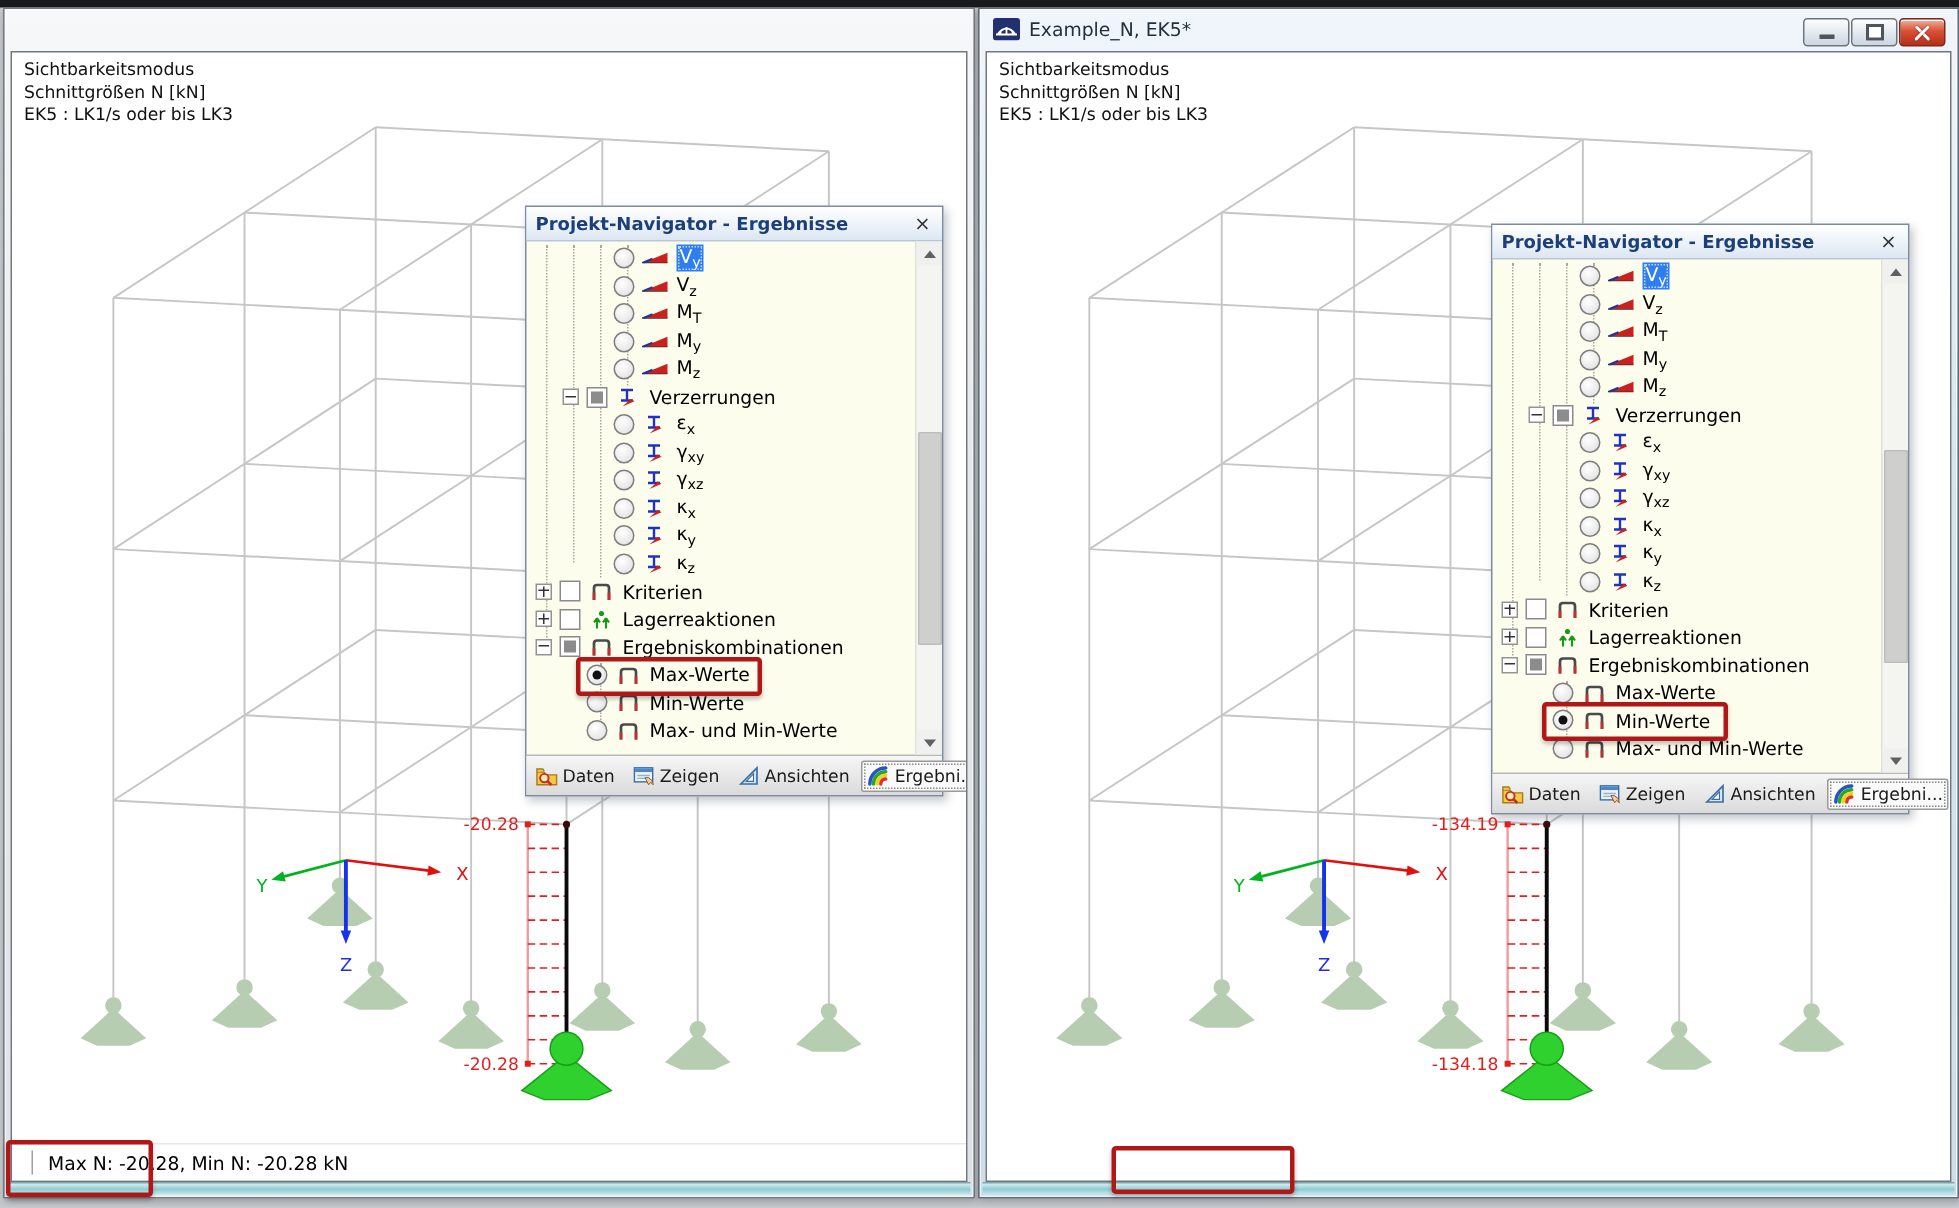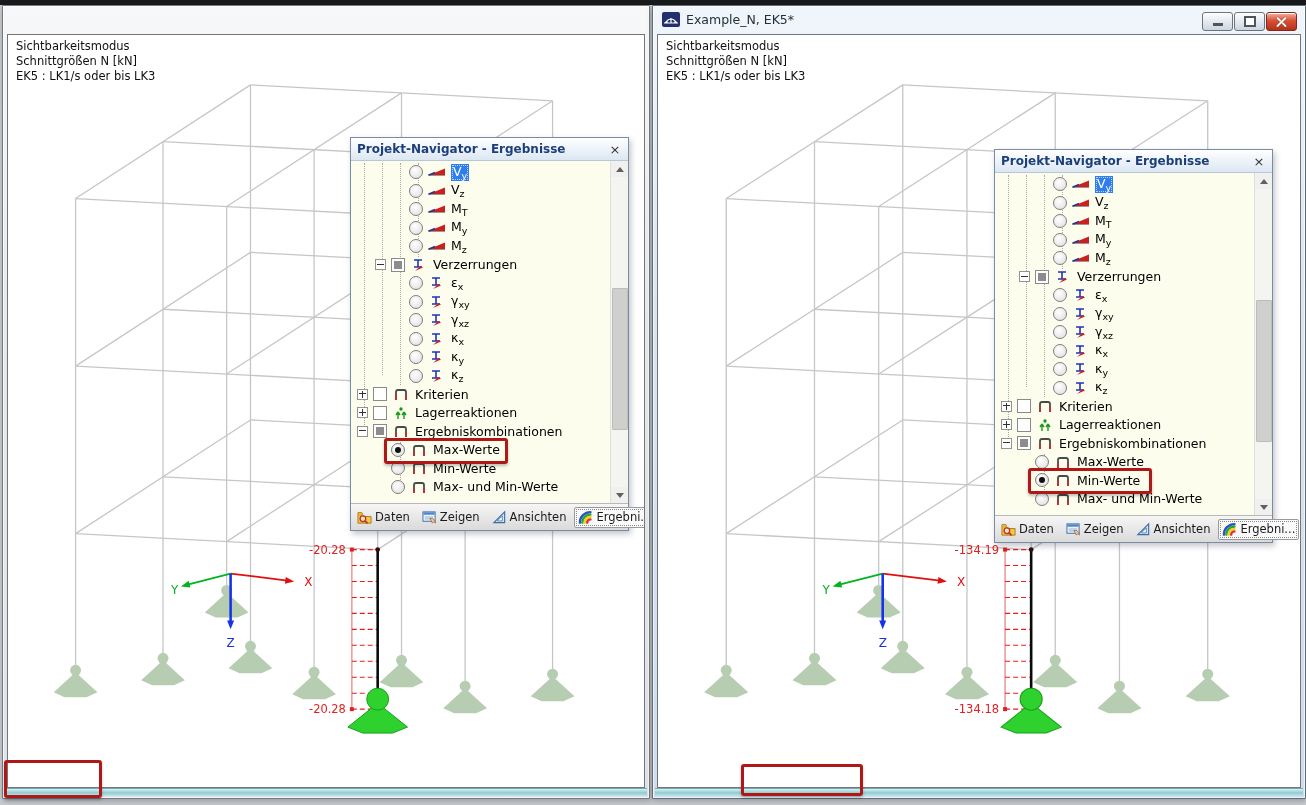--- a/index.html
+++ b/index.html
@@ -206,20 +206,24 @@
           <circle cx="372" cy="516" r="2.4" fill="#3a0b0b"></circle>
           <circle cx="372" cy="676" r="2.4" fill="#3a0b0b"></circle>
           <text x="340" y="520" text-anchor="end" fill="#e02020" font-size="11.5">-20.28</text>
           <text x="340" y="680" text-anchor="end" fill="#e02020" font-size="11.5">-20.28</text>
         </g>
         <g transform="translate(372,676)">
           <polygon points="0,-6 30,18 15,24 -15,24 -30,18" fill="#2ed12e" stroke="#17a017" stroke-width="1"></polygon>
           <circle cx="0" cy="-10" r="11" fill="#2ed12e" stroke="#17a017" stroke-width="1"></circle>
         </g>
       </svg>
+    <div class="statusbar">
+      <span class="sgroove"></span>
+      <span class="statustext">Max N: -20.28, Min N: -20.28 kN</span>
+    </div>
     <div class="navpanel" style="left:342px;top:102px;">
       <div class="navheader">
         <span class="navtitle">Projekt-Navigator - Ergebnisse</span>
         <span class="navclose">×</span>
       </div>
       <div class="navbody">
         <div class="navtree">
             <div class="guide" style="left: 13px; top: 2px; height: 272px;"></div>
             <div class="guide" style="left: 31px; top: 2px; height: 212px;"></div>
             <div class="guide" style="left: 49px; top: 2px; height: 222px;"></div>

